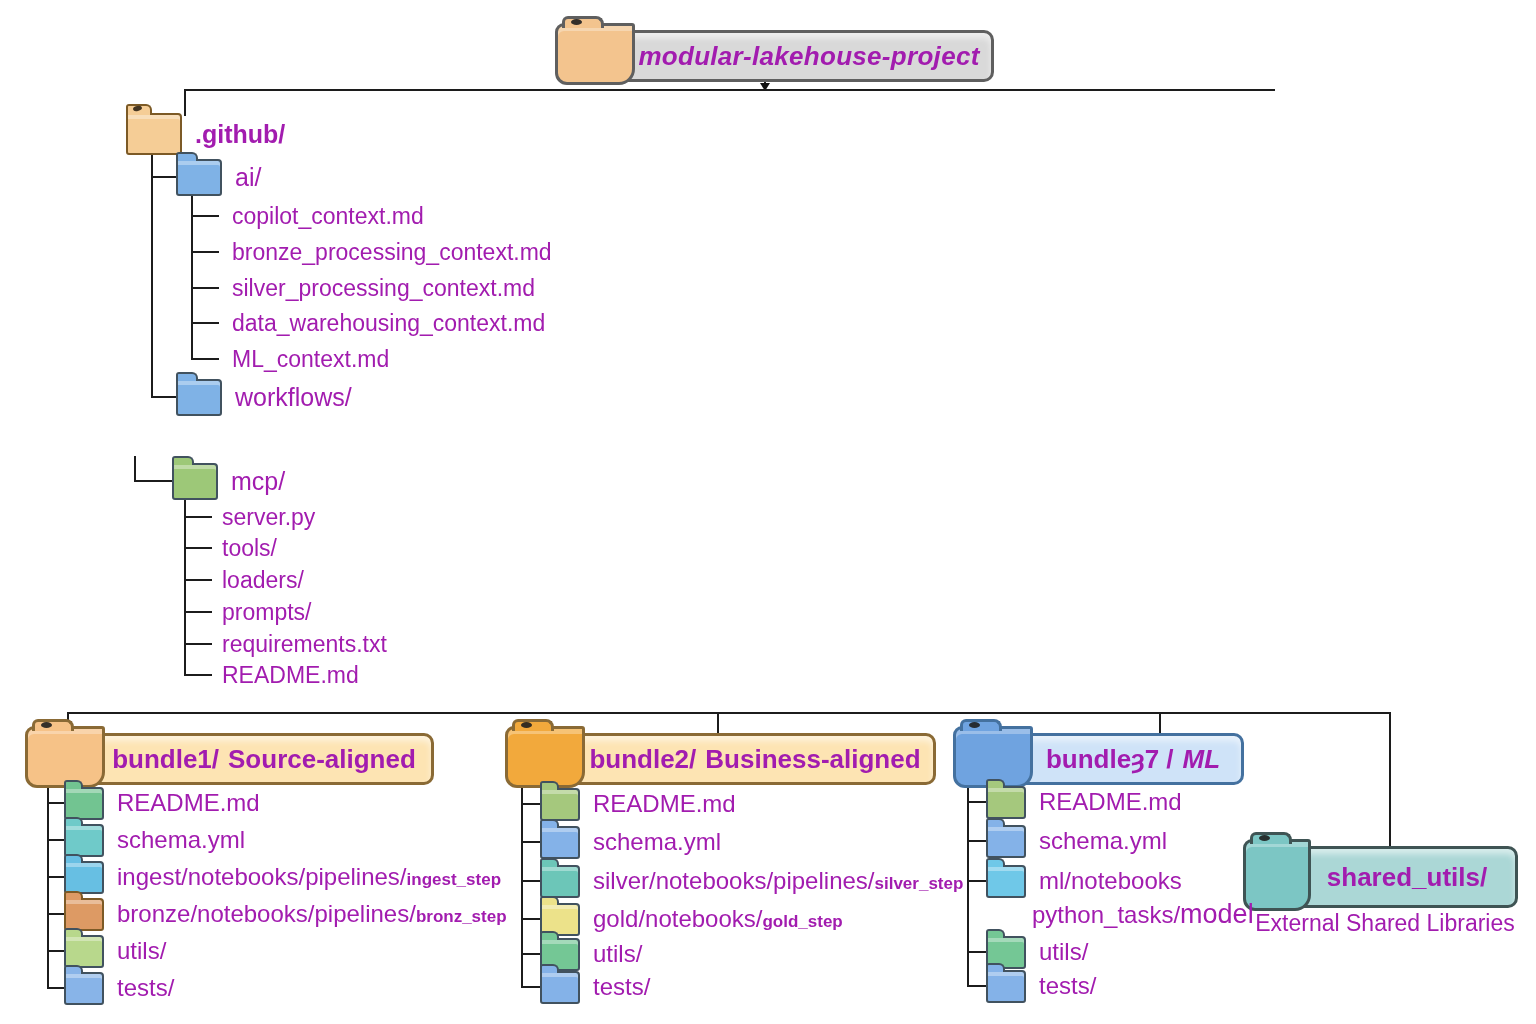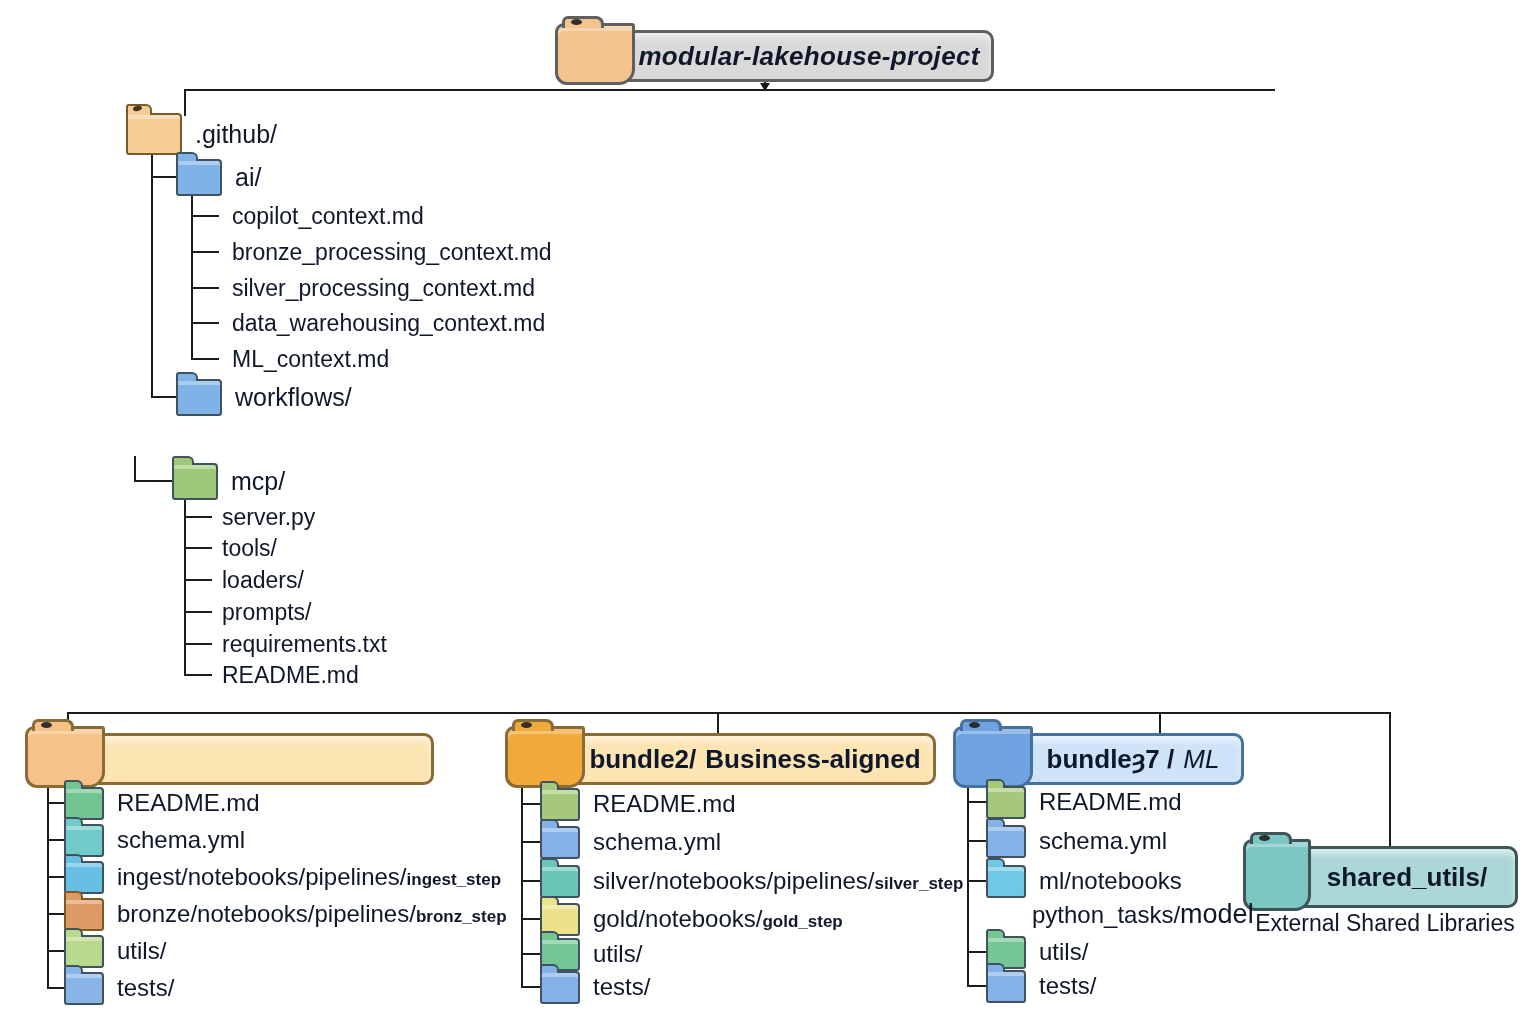--- a/index.html
+++ b/index.html
@@ -1,17 +1,17 @@
 <!DOCTYPE html>
 <html><head>
 <meta charset="utf-8">
 <style>
   html,body{margin:0;padding:0;background:#fff;}
   .stage{position:relative;width:1536px;height:1024px;background:#ffffff;overflow:hidden;
-         font-family:"Liberation Sans", sans-serif;color:#0f172a;}
+         font-family:"Liberation Sans", sans-serif;color:#a21caf;}
 
   
   .ln{position:absolute;background:#1c1c1c;}
   .arrow{position:absolute;width:0;height:0;border-left:5px solid transparent;
          border-right:5px solid transparent;border-top:8px solid #111;}
 
   
   .fldr{position:relative;flex:0 0 auto;width:36px;height:29px;border-radius:2px 4px 3px 3px;
         background:var(--fc,#ccc);border:2px solid #41525f;
         box-shadow:inset 0 4px 0 rgba(255,255,255,.35);}
@@ -22,41 +22,41 @@
   .fldr.lg{width:52px;height:38px;}
   .fldr.lg::before{width:22px;height:9px;top:-11px;}
   .fldr.md{width:42px;height:33px;}
   .fldr.md::before{width:18px;}
   .fdot{position:absolute;top:-9px;left:5px;width:9px;height:5px;background:#443522;
         border-radius:50%;transform:rotate(-12deg);}
 
   
   .row{position:absolute;display:flex;align-items:center;gap:13px;white-space:nowrap;z-index:3;}
   .t27bi{font-size:27px;font-weight:bold;font-style:italic;letter-spacing:.3px;}
-  .t25b{font-size:25px;font-weight:normal;text-align:center;}
+  .t25b{font-size:25px;font-weight:bold;text-align:center;}
   .t25{font-size:25px;}
   .t24{font-size:24px;}
   .t23{font-size:23px;}
   .small{font-size:17px;font-weight:600;}
 
   
   .banner{position:absolute;display:flex;align-items:center;justify-content:center;
           background:var(--fill,#eee);border:3px solid var(--bd,#666);border-radius:10px;
           box-shadow:inset 0 5px 6px rgba(255,255,255,.55);z-index:2;}
   .banner .tab{position:absolute;left:-8px;top:-10px;bottom:-6px;width:74px;
           background:var(--tab,#ddd);border:3px solid var(--bd,#666);
           border-radius:9px 3px 16px 12px;box-shadow:inset 0 5px 0 rgba(255,255,255,.3);}
   .banner .tab::before{content:'';position:absolute;top:-10px;left:4px;width:36px;height:9px;
           background:inherit;border:3px solid var(--bd,#666);border-bottom:none;
           border-radius:6px 8px 0 0;}
   .banner .tab .dot{position:absolute;top:-7px;left:13px;width:11px;height:6px;background:#1f1f1f;
           border-radius:50%;opacity:.9;}
   .banner .label{margin-left:64px;font-size:26px;font-weight:bold;position:relative;z-index:1;}
   .banner .rest{font-weight:600;margin-left:9px;}
-  .banner .rest.it{font-style:italic;font-weight:normal;}
+  .banner .rest.it{font-style:italic;font-weight:bold;}
   .caption{position:absolute;font-size:23px;text-align:center;z-index:3;}
 </style>
 </head>
 <body>
 
 <div class="stage">
 
   <div class="ln" style="left:764px;top:76px;width:2px;height:12px"></div>
   <div class="arrow" style="left:760px;top:83px"></div>
   <div class="ln" style="left:184px;top:89px;width:1091px;height:2px"></div>
@@ -168,20 +168,21 @@
       <span class="t23">requirements.txt</span>
     </div>
   <div class="row" style="left:222px;top:660px;height:30px">
       <span class="t23">README.md</span>
     </div>
 
   <div class="banner" style="left: 30px; top: 733px; width: 398px; height: 46px; --fill: #fde4b3; --tab: #f6c287; --bd: #8a6a35;">
     <span class="tab">
         <span class="dot"></span>
       </span>
+    <span class="label"><span>bundle1/</span><span class="rest">Source-aligned</span></span>
   </div>
   <div class="row" style="left:64px;top:786px;height:34px">
       <span class="fldr" style="--fc: #72c491;"></span>
       <span class="t24"><span>README.md</span><span class="small"></span></span>
     </div>
   <div class="row" style="left:64px;top:823px;height:34px">
       <span class="fldr" style="--fc: #6fcac9;"></span>
       <span class="t24"><span>schema.yml</span><span class="small"></span></span>
     </div>
   <div class="row" style="left:64px;top:860px;height:34px">

